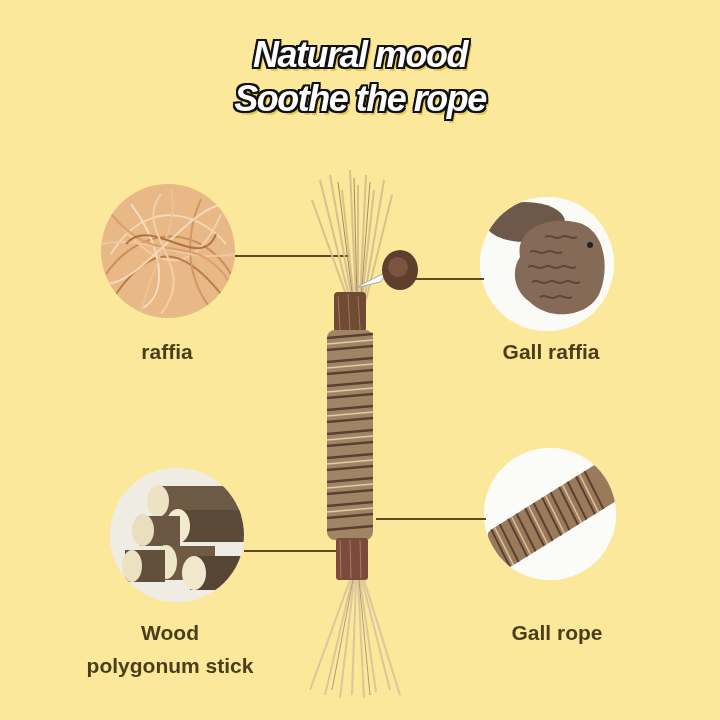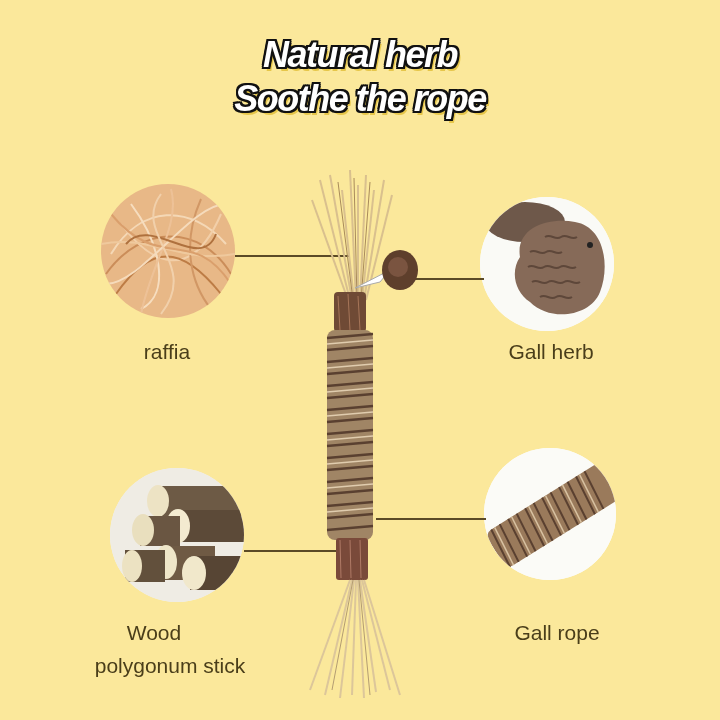--- a/index.html
+++ b/index.html
@@ -1,28 +1,28 @@
 <!DOCTYPE html>
 <html><head>
 <meta charset="utf-8">
 <style>
   html,body{margin:0;padding:0;}
   body{width:720px;height:720px;background:#fbe89b;position:relative;overflow:hidden;font-family:"Liberation Sans",sans-serif;}
   .title{position:absolute;left:0;width:720px;text-align:center;font-family:"Liberation Sans",sans-serif;font-style:italic;font-weight:bold;color:#fff;font-size:36px;letter-spacing:-1.5px;
     text-shadow:-2px -2px 0 #111,2px -2px 0 #111,-2px 2px 0 #111,2px 2px 0 #111,0 -2px 0 #111,0 2px 0 #111,-2px 0 0 #111,2px 0 0 #111,3px 4px 0 #e6c64a;}
   .t1{top:34px;} .t2{top:78px;}
   .circle{position:absolute;border-radius:50%;overflow:hidden;}
-  .label{position:absolute;font-weight:normal;color:#4a3e1a;font-size:21px;text-align:center;line-height:32px;}
+  .label{position:absolute;font-weight:bold;color:#4a3e1a;font-size:21px;text-align:center;line-height:32px;}
   .line{position:absolute;height:1.5px;background:#5b4a26;}
   .stick{position:absolute;}
 </style>
 </head>
 <body>
 
-<div class="title t1">Natural herb</div>
+<div class="title t1">Natural mood</div>
 <div class="title t2">Soothe the rope</div>
 
 <div class="circle" style="left:101px;top:184px;width:134px;height:134px;">
   <svg width="134" height="134" viewBox="0 0 134 134">
     <rect width="134" height="134" fill="#e8b887"></rect>
     <g stroke-width="2" fill="none" opacity="0.9">
       <path d="M10 70 C40 20, 90 20, 125 60" stroke="#f6dcbc"></path>
       <path d="M5 90 C40 40, 100 40, 130 90" stroke="#c88955"></path>
       <path d="M20 40 C50 80, 90 100, 120 30" stroke="#f3d2ad"></path>
       <path d="M15 110 C50 60, 80 60, 120 110" stroke="#b8763f"></path>
@@ -49,21 +49,21 @@
       <path d="M50 55 c6 -4 10 4 16 0 s10 4 16 0"></path>
       <path d="M48 70 c6 -4 10 4 16 0 s10 4 16 0 s10 4 16 0"></path>
       <path d="M52 85 c6 -4 10 4 16 0 s10 4 16 0 s10 4 16 0"></path>
       <path d="M60 100 c6 -4 10 4 16 0 s10 4 16 0"></path>
       <path d="M65 40 c6 -4 10 4 16 0 s10 4 16 0"></path>
     </g>
     <circle cx="110" cy="48" r="3" fill="#222"></circle>
   </svg>
 </div>
 <div class="line" style="left:412px;top:278px;width:72px;"></div>
-<div class="label" style="left:481px;top:336px;width:140px;">Gall herb</div>
+<div class="label" style="left:481px;top:336px;width:140px;">Gall raffia</div>
 
 <div class="circle" style="left:110px;top:468px;width:134px;height:134px;background:#f2f0ea;">
   <svg width="134" height="134" viewBox="0 0 134 134">
     <rect width="134" height="134" fill="#efece4"></rect>
     <g>
       <rect x="45" y="18" width="95" height="30" fill="#6d5a45"></rect>
       <ellipse cx="48" cy="33" rx="11" ry="16" fill="#ede3c4"></ellipse>
       <rect x="65" y="42" width="75" height="32" fill="#5c4a38"></rect>
       <ellipse cx="68" cy="58" rx="12" ry="17" fill="#f3ead0"></ellipse>
       <rect x="30" y="48" width="40" height="30" fill="#6a5642"></rect>
@@ -71,21 +71,21 @@
       <rect x="55" y="78" width="50" height="34" fill="#6f5a44"></rect>
       <ellipse cx="56" cy="94" rx="11" ry="17" fill="#efe6c8"></ellipse>
       <rect x="80" y="88" width="60" height="34" fill="#574534"></rect>
       <ellipse cx="84" cy="105" rx="12" ry="17" fill="#f1e8cb"></ellipse>
       <rect x="15" y="82" width="40" height="32" fill="#62503c"></rect>
       <ellipse cx="22" cy="98" rx="10" ry="16" fill="#ece2c2"></ellipse>
     </g>
   </svg>
 </div>
 <div class="line" style="left:244px;top:550px;width:92px;"></div>
-<div class="label" style="left:54px;top:617px;width:200px;">Wood</div>
+<div class="label" style="left:70px;top:617px;width:200px;">Wood</div>
 <div class="label" style="left:60px;top:650px;width:220px;">polygonum stick</div>
 
 <div class="circle" style="left:484px;top:448px;width:132px;height:132px;background:#fcfcf8;">
   <svg width="132" height="132" viewBox="0 0 132 132">
     <rect width="132" height="132" fill="#fbfbf7"></rect>
     <g transform="rotate(-32 66 66)">
       <rect x="0" y="48" width="140" height="42" rx="8" fill="#9a7a5b"></rect>
       <g stroke="#5a4030" stroke-width="2">
         <line x1="8" y1="48" x2="4" y2="90"></line>
           <line x1="18" y1="48" x2="14" y2="90"></line>

